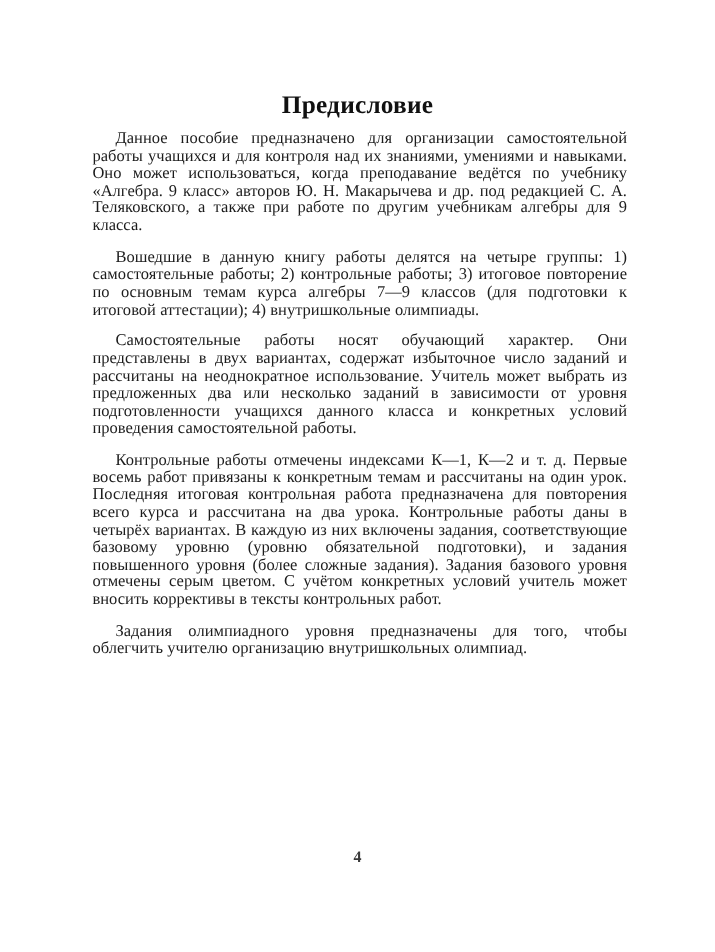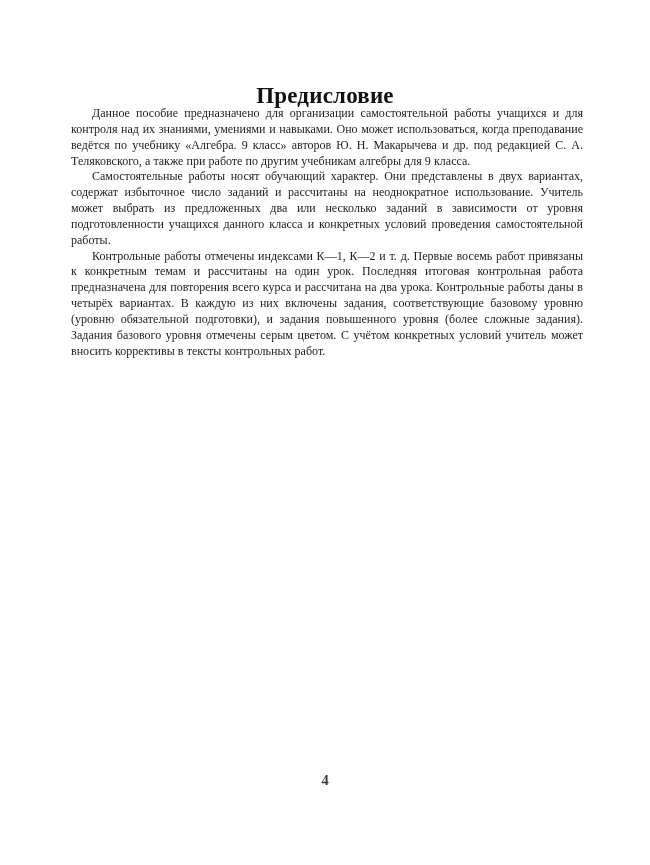--- a/index.html
+++ b/index.html
@@ -37,25 +37,25 @@
   }
 
   .body-text {
     position: absolute;
     top: 106px;
     left: 71px;
     width: 512px;
   }
 
   .para {
-    margin: 0;
+    margin: 13px;
     text-indent: 21px;
     text-align: justify;
     text-justify: inter-word;
-    font-size: 12px;
+    font-size: 15px;
     line-height: 15.85px;
     letter-spacing: 0.01px;
     word-spacing: 0.1px;
     hyphens: manual;
   }
 
   .para + .para {
     margin-top: 0px;
   }
 
@@ -72,19 +72,21 @@
 </style>
 </head>
 <body>
 
 <div class="page">
 
   <h1 class="page-title">Предисловие</h1>
 
   <div class="body-text">
     <p class="para">Данное пособие предназначено для организации самостоятельной работы учащихся и для контроля над их знаниями, умениями и навыками. Оно может использоваться, когда преподавание ведётся по учебнику «Алгебра. 9 класс» авторов Ю. Н. Макарычева и др. под редакцией С. А. Теляковского, а также при работе по другим учебникам алгебры для 9 класса.</p>
+    <p class="para">Вошедшие в данную книгу работы делятся на четыре группы: 1) самостоятельные работы; 2) контрольные работы; 3) итоговое повторение по основным темам курса алгебры 7—9 классов (для подготовки к итоговой аттестации); 4) внутришкольные олимпиады.</p>
     <p class="para">Самостоятельные работы носят обучающий характер. Они представлены в двух вариантах, содержат избыточное число заданий и рассчитаны на неоднократное использование. Учитель может выбрать из предложенных два или несколько заданий в зависимости от уровня подготовленности учащихся данного класса и конкретных условий проведения самостоятельной работы.</p>
     <p class="para">Контрольные работы отмечены индексами К—1, К—2 и т. д. Первые восемь работ привязаны к конкретным темам и рассчитаны на один урок. Последняя итоговая контрольная работа предназначена для повторения всего курса и рассчитана на два урока. Контрольные работы даны в четырёх вариантах. В каждую из них включены задания, соответствующие базовому уровню (уровню обязательной подготовки), и задания повышенного уровня (более сложные задания). Задания базового уровня отмечены серым цветом. С учётом конкретных условий учитель может вносить коррективы в тексты контрольных работ.</p>
+    <p class="para">Задания олимпиадного уровня предназначены для того, чтобы облегчить учителю организацию внутришкольных олимпиад.</p>
   </div>
 
   <div class="page-number">4</div>
 
 </div>
 
 </body></html>

